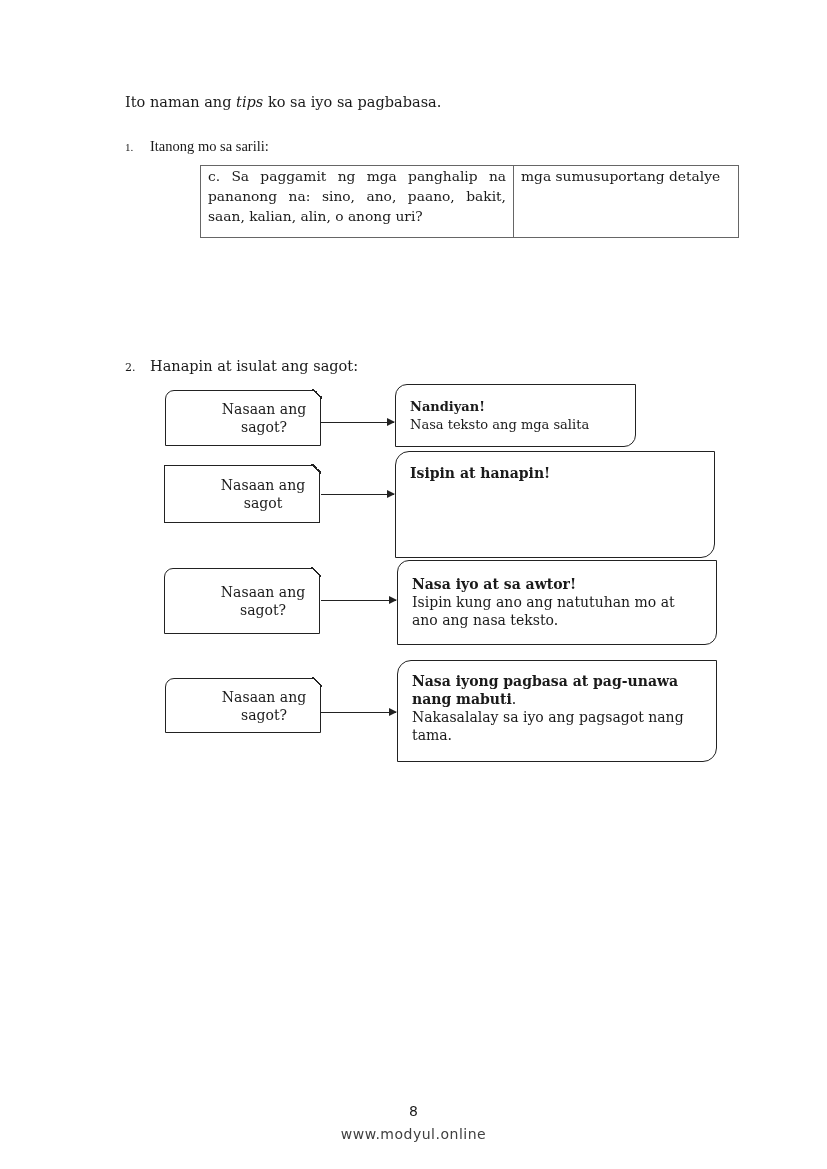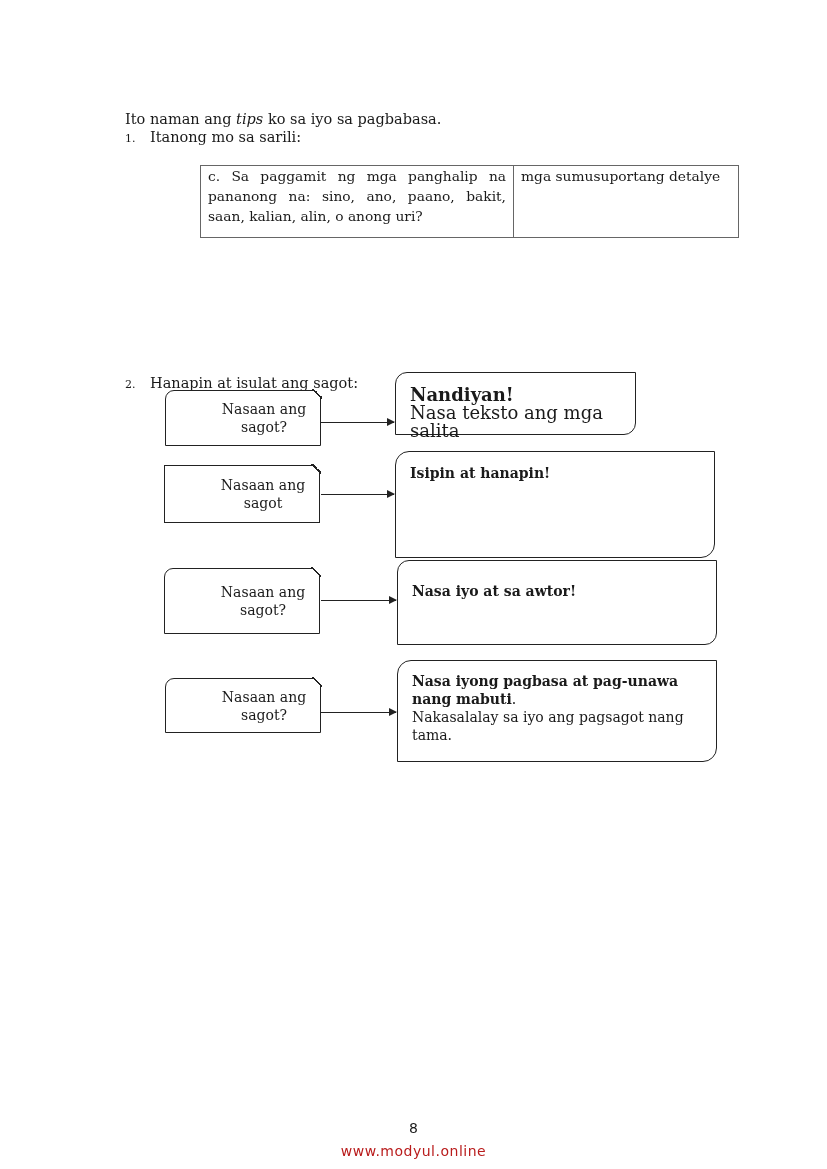--- a/index.html
+++ b/index.html
@@ -1,18 +1,18 @@
 <!DOCTYPE html>
 <html><head>
 <meta charset="utf-8">
 <style>
   html, body { margin: 0; padding: 0; background: #ffffff; }
   body { width: 827px; height: 1169px; position: relative; overflow: hidden;
          font-family: "DejaVu Serif", "Liberation Serif", serif; color: #1a1a1a; }
-  .abs { position: absolute; margin-top: 17px; }
+  .abs { position: absolute; }
   .intro { left: 125px; top: 94px; font-size: 14.5px; }
   .intro i { font-style: italic; }
   .item { font-size: 14.5px; }
   .item .num { font-size: 11px; display: inline-block; width: 25px; }
   table.tips { position: absolute; left: 200px; top: 165px; width: 539px;
                border-collapse: collapse; font-size: 13.8px; line-height: 20px; }
   table.tips td, table.tips th { border: 1px solid #666; padding: 0 7px; vertical-align: top; text-align: left; }
   table.tips th { font-weight: bold; height: 22px; }
   table.tips td.c1 { width: 298px; text-align: justify; }
   .lbox { position: absolute; width: 156px; box-sizing: border-box;
@@ -24,28 +24,28 @@
   .rbox { position: absolute; box-sizing: border-box; border: 1.5px solid #222;
           border-top-left-radius: 12px; border-bottom-right-radius: 12px;
           padding: 12px 12px 0 14px; font-size: 14px; line-height: 18px; }
   .rbox b { font-weight: bold; }
   .arrow { position: absolute; height: 1px; background: #222; }
   .arrow::after { content: ""; position: absolute; right: -1px; top: -4px;
                   border-left: 8px solid #222; border-top: 4.5px solid transparent; border-bottom: 4.5px solid transparent; }
   .pagenum { left: 0; width: 827px; top: 1103px; text-align: center; font-size: 14px;
              font-family: "DejaVu Sans", sans-serif; }
   .watermark { left: 0; width: 827px; top: 1126px; text-align: center; font-size: 14px;
-               color: #b91c1c; font-family: "DejaVu Sans", sans-serif; letter-spacing: 0.5px; }
+               color: #404040; font-family: "DejaVu Sans", sans-serif; letter-spacing: 0.5px; }
 </style>
 </head>
 <body>
 
 <div class="abs intro"><span>Ito naman ang </span><i>tips</i><span> ko sa iyo sa pagbabasa.</span></div>
 
-<div class="abs item" style="left:125px; top:112px;">
+<div class="abs item" style="left:125px; top:138px;font-family:Liberation Serif, serif;">
   <span class="num">1.</span><span>Itanong mo sa sarili:</span>
 </div>
 
 <table class="tips">
   <tbody>
   <tr style="height:72px;margin-left:32px;">
     <td class="c1">c. Sa paggamit ng mga panghalip na pananong na: sino, ano, paano, bakit, saan, kalian, alin, o anong uri?</td>
     <td>mga sumusuportang detalye</td>
   </tr>
 </tbody>
@@ -53,41 +53,42 @@
 
 <div class="abs item" style="left:125px; top:358px;">
   <span class="num">2.</span><span>Hanapin at isulat ang sagot:</span>
 </div>
 
 <div class="lbox tlr" style="left:165px; top:390px; height:56px;">
   <span class="chamfer"></span>
   <div><span>Nasaan ang</span><br><span>sagot?</span></div>
 </div>
 <div class="arrow" style="left:321px; top:422px; width:73px;"></div>
-<div class="rbox" style="left:395px; top:372px; width:241px; height:63px; padding-top:13px; font-size:18px;">
+<div class="rbox" style="left:395px; top:384px; width:241px; height:63px; padding-top:13px; font-size:13px;">
   <b>Nandiyan!</b><span></span><br>
   <span>Nasa teksto ang mga salita</span>
 </div>
 
 <div class="lbox" style="left:164px; top:465px; height:58px;">
   <span class="chamfer"></span>
   <div><span>Nasaan ang</span><br><span>sagot</span></div>
 </div>
 <div class="arrow" style="left:321px; top:494px; width:73px;"></div>
 <div class="rbox" style="left:395px; top:451px; width:320px; height:107px; border-top-left-radius:14px; border-bottom-right-radius:14px;">
   <b>Isipin at hanapin!</b><span></span><br>
 </div>
 
 <div class="lbox tlr" style="left:164px; top:568px; height:66px;">
   <span class="chamfer"></span>
   <div><span>Nasaan ang</span><br><span>sagot?</span></div>
 </div>
 <div class="arrow" style="left:321px; top:600px; width:75px;"></div>
-<div class="rbox" style="left:397px; top:560px; width:320px; height:85px; padding-top:21px;">
+<div class="rbox" style="left:397px; top:560px; width:320px; height:85px; padding-top:14px;">
   <b>Nasa iyo at sa awtor!</b><span></span><br>
+  <span>Isipin kung ano ang natutuhan mo at ano ang nasa teksto.</span>
 </div>
 
 <div class="lbox tlr" style="left:165px; top:678px; height:55px;">
   <span class="chamfer"></span>
   <div><span>Nasaan ang</span><br><span>sagot?</span></div>
 </div>
 <div class="arrow" style="left:321px; top:712px; width:75px;"></div>
 <div class="rbox" style="left:397px; top:660px; width:320px; height:102px; padding-top:11px; border-top-left-radius:14px; border-bottom-right-radius:14px;">
   <b>Nasa iyong pagbasa at pag-unawa nang mabuti</b><span>.</span><br>
   <span>Nakasalalay sa iyo ang pagsagot nang tama.</span>

